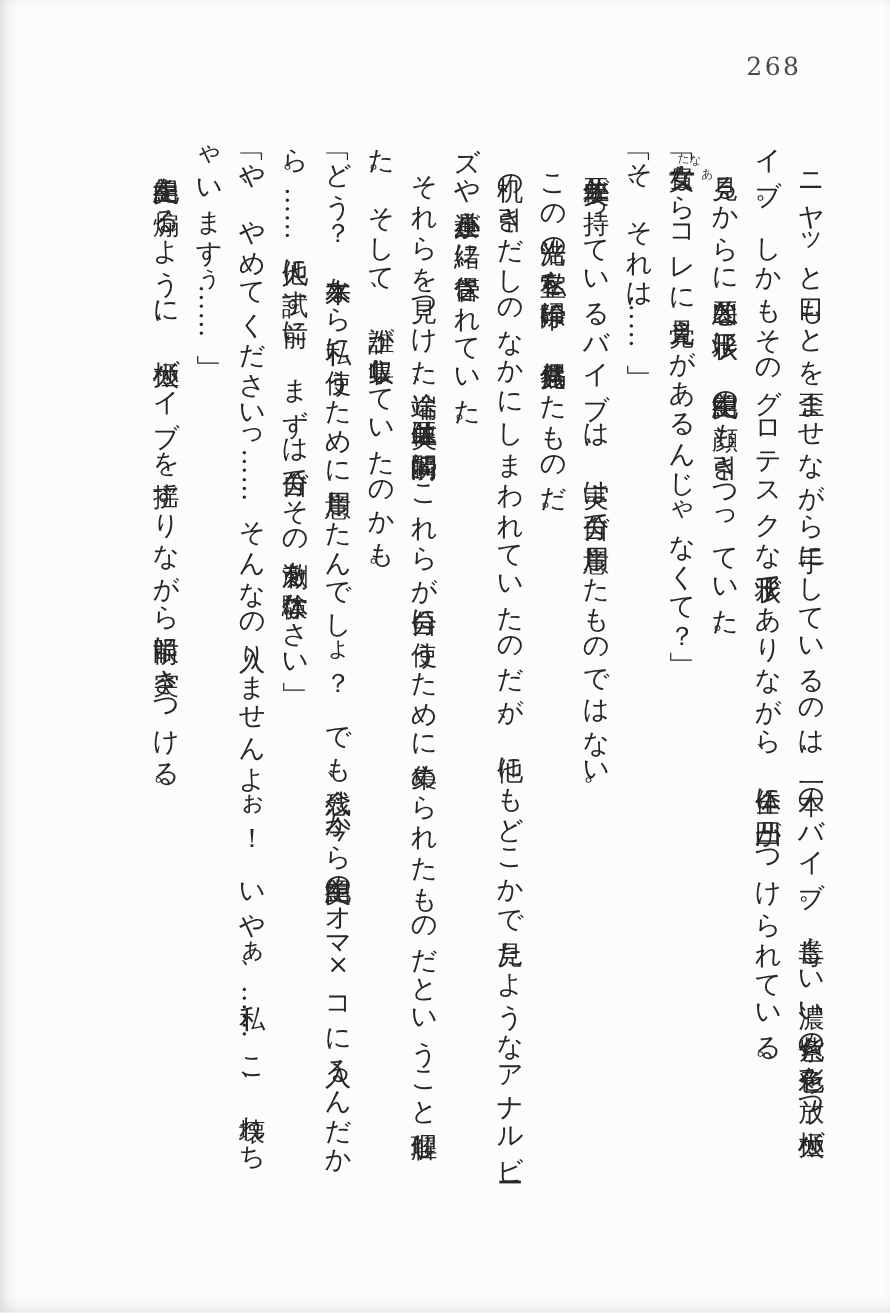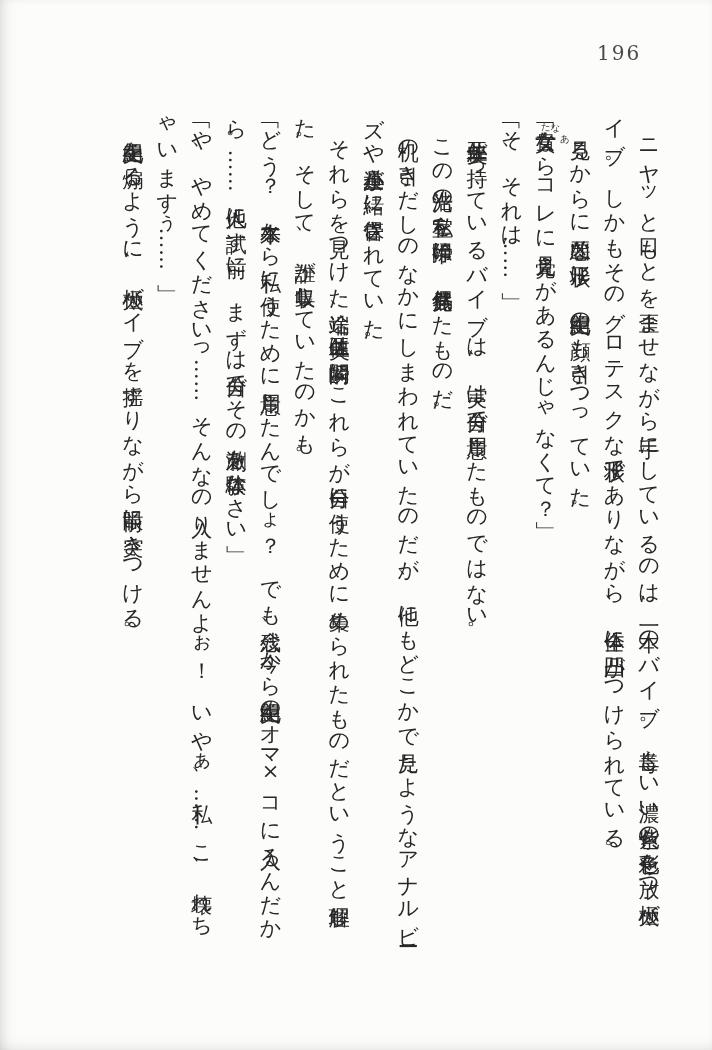--- a/index.html
+++ b/index.html
@@ -60,21 +60,21 @@
     font-size: 9.5px;
     line-height: 1;
     letter-spacing: 1.5px;
     color: #3a3a3a;
   }
 </style>
 </head>
 <body>
 
 <div class="page">
-  <div class="page-number">196</div>
+  <div class="page-number">268</div>
   <div class="text-block">
       <p class="para" style="text-indent: 1em;">ニヤッと口もとを歪ませながら手にしているのは、一本のバイブ。毒々しい濃い紫色の色彩を放つ極太バイブ。しかもそのグロテスクな形状でありながら、全体に凹凸がつけられている。</p>
       <p class="para" style="text-indent: 1em;">見るからに凶悪な形状に、美由紀の顔も引きつっていた。</p>
       <p class="para" style="text-indent: 0.5em;">「<span class="rb"><span>貴女</span><span class="rt">あなた</span></span>ならコレに見覚えがあるんじゃなくて？」</p>
       <p class="para" style="text-indent: 0.5em;">「そ、それは……」</p>
       <p class="para" style="text-indent: 1em;">亜佐美が持っているバイブは、実は自分で用意したものではない。</p>
       <p class="para" style="text-indent: 1em;">この浩光の私室を掃除中に、偶然発見したものだ。</p>
       <p class="para" style="text-indent: 1em;">机の引きだしのなかにしまわれていたのだが、他にもどこかで見たようなアナルビーズや小道具が一緒に保管されていた。</p>
       <p class="para" style="text-indent: 1em;">それらを見つけた途端、亜佐美は瞬間的にこれらが自分に使うために集められたものだということ理解した。そして、誰が収集していたのかも。</p>
       <p class="para tight" style="text-indent: 0.5em;">「どう？　本来なら私に使うために用意したんでしょ？　でも残念、今から美由紀のオマ×コに入るんだから。……他人に試す前に、まずは自分でその刺激を体験なさい」</p>

